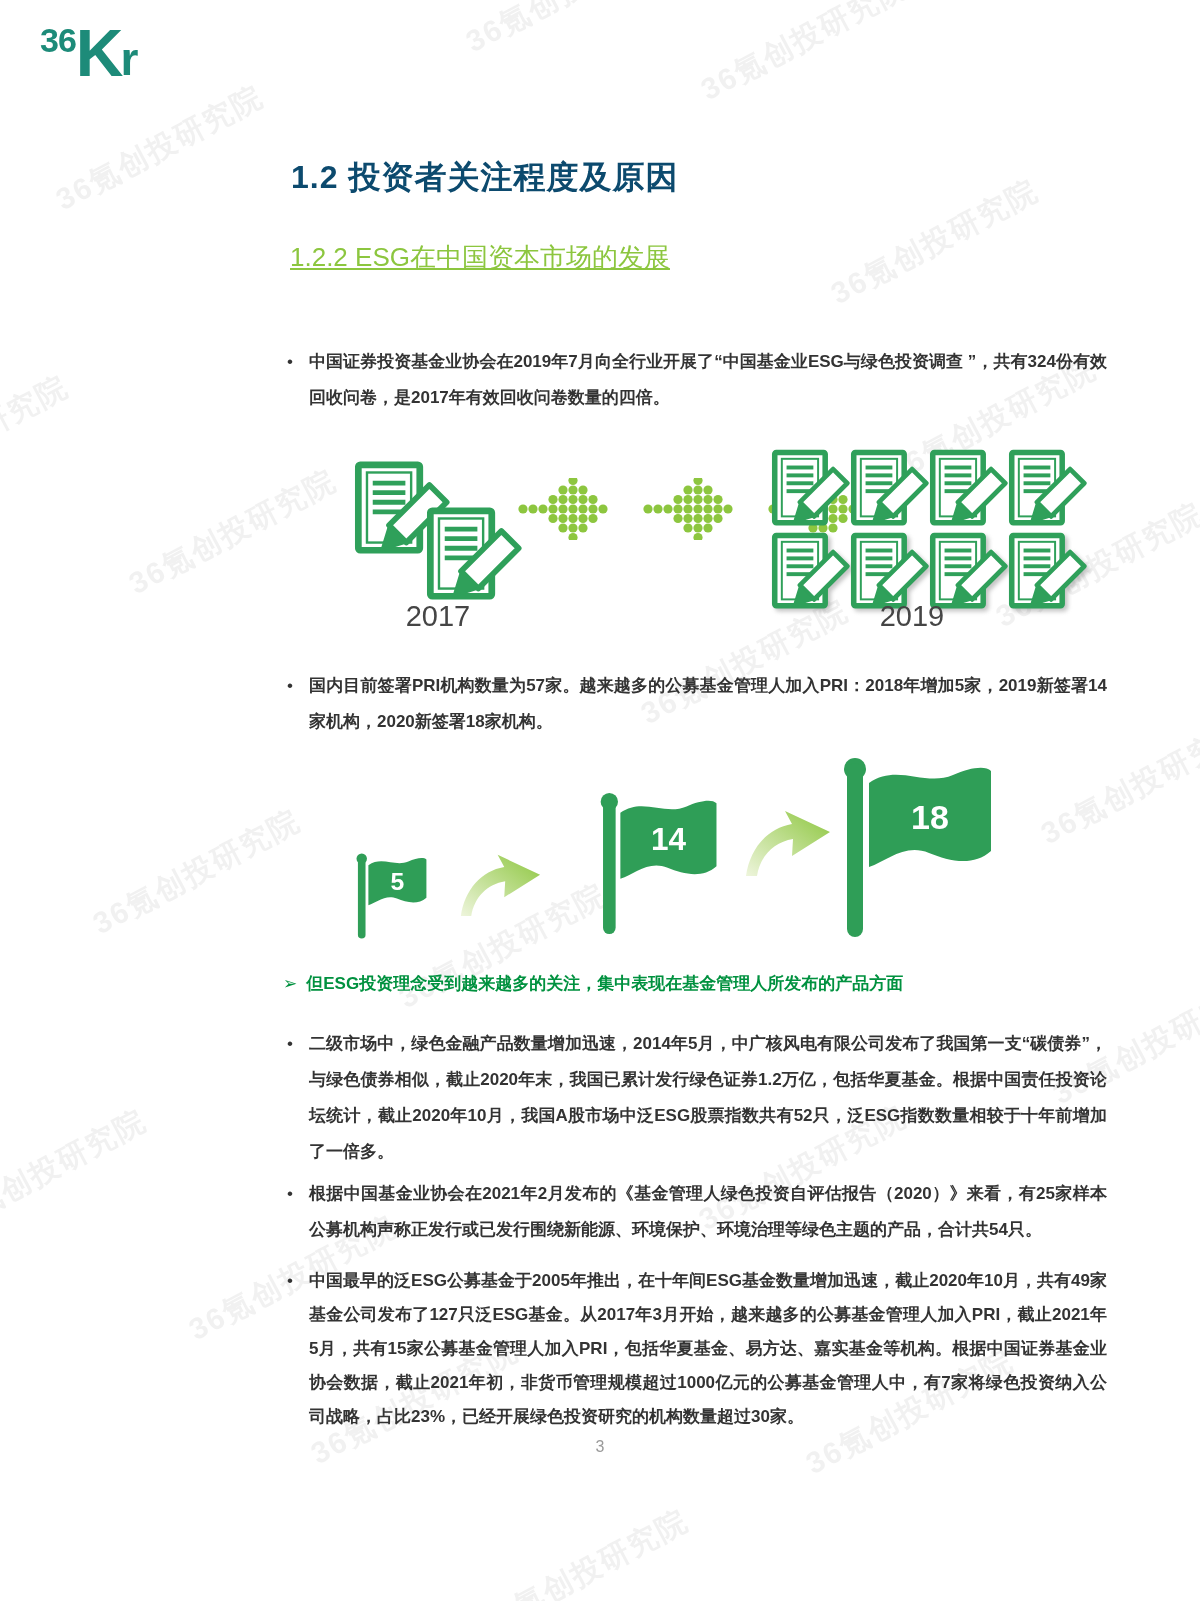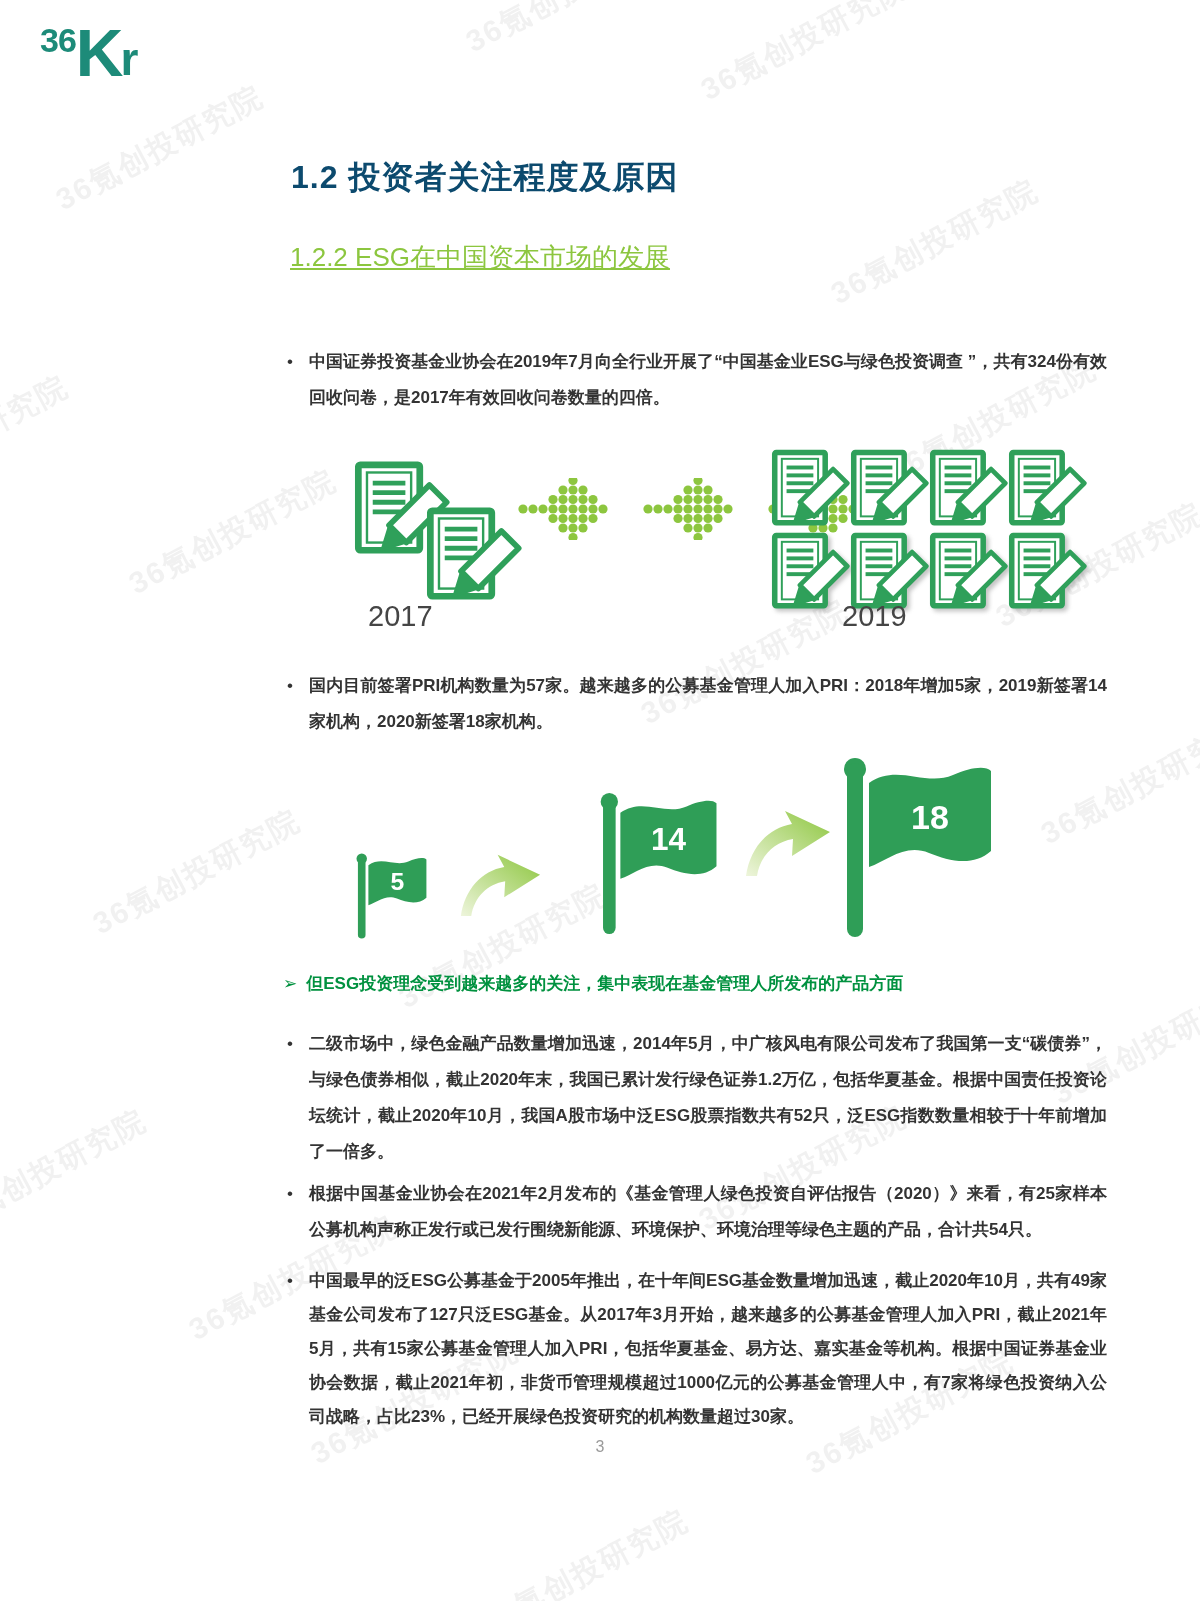--- a/index.html
+++ b/index.html
@@ -23,21 +23,21 @@
   
   .bullet{position:absolute;left:285px;width:822px;}
   .b1{top:344px;} .b2{top:668px;} .b3{top:1026px;} .b4{top:1176px;} .b5{top:1264px;}
   .bullet .bd{position:absolute;left:2px;top:0;font-size:17px;line-height:36px;color:#333;}
   .bullet p{margin:0;padding-left:24px;font-size:17px;line-height:36px;font-weight:600;
             color:#333;text-align:justify;}
   .b5 .bd{line-height:34px;}
   .b5 p{line-height:34px;}
   
   .abs{position:absolute;}
-  .yr{position:absolute;font-size:29px;color:#454545;width:140px;}
+  .yr{position:absolute;font-size:29px;color:#454545;width:140px;text-align:center;}
   .shadow{filter:drop-shadow(3px 3px 2px rgba(110,110,110,0.40));}
   .pn{position:absolute;top:1438px;left:0;width:100%;text-align:center;font-size:16px;color:#9a9a9a;}
 </style>
 </head>
 <body>
 
 <div class="page">
 
   <svg width="0" height="0" style="position:absolute" aria-hidden="true">
     <defs>

